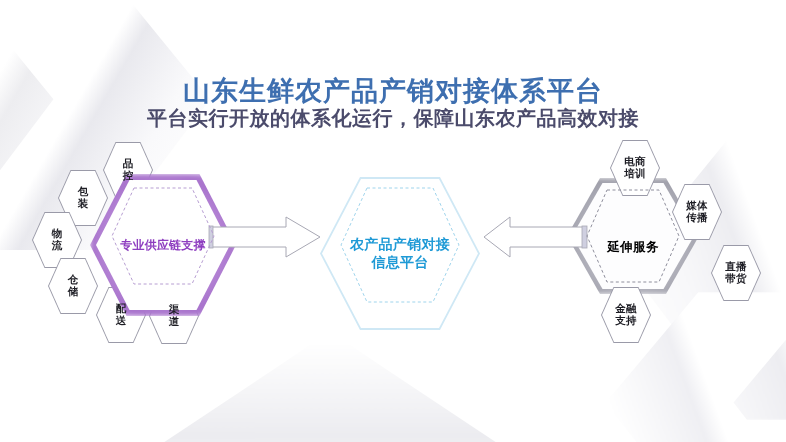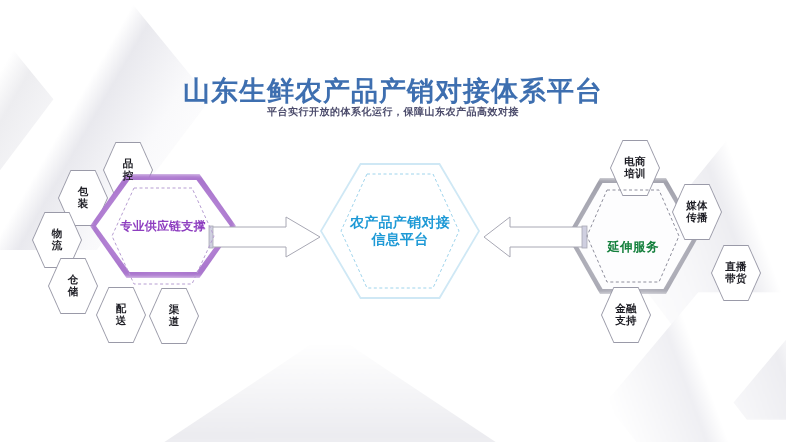--- a/index.html
+++ b/index.html
@@ -92,21 +92,21 @@
     color: #3e6fb0;
     white-space: nowrap;
     margin-top: 33px;
   }
   .subtitle {
     position: absolute;
     left: 0;
     right: 0;
     top: 105px;
     text-align: center;
-    font-size: 10px;
+    font-size: 20px;
     font-weight: bold;
     letter-spacing: 0.5px;
     color: #4b4b6b;
     white-space: nowrap;
   }
 
   
   .hex {
     position: absolute;
     display: flex;
@@ -140,21 +140,21 @@
     line-height: 1.12;
     color: #1d1d24;
     text-align: center;
     white-space: pre-line;
     letter-spacing: 0.2px;
   }
 
   
   .hex-big {
     width: 146px;
-    height: 104px;
+    height: 142px;
   }
   .hex-big .label {
     position: relative;
     z-index: 5;
     text-align: center;
     font-weight: bold;
     line-height: 1.22;
     white-space: pre-line;
   }
 
@@ -211,21 +211,21 @@
     filter: blur(2px);
   }
   #hex-extend .body {
     position: absolute;
     inset: 5px;
     clip-path: polygon(25% 0%, 75% 0%, 100% 50%, 75% 100%, 25% 100%, 0% 50%);
     background: #fdfdfe;
   }
   #hex-extend .label {
     font-size: 12.5px;
-    color: #15803d;
+    color: #000000;
     letter-spacing: 0.4px;
     margin-top: 24px;
   }
 
   .dash-svg {
     position: absolute;
     inset: 0;
     z-index: 4;
     pointer-events: none;
   }
@@ -295,21 +295,21 @@
 
   <div class="hex hex-big" id="hex-supply" style="left:90px; top:174px;">
     <div class="glow"></div>
     <div class="body"></div>
     <svg class="dash-svg" viewBox="0 0 146 124" preserveAspectRatio="none">
       <polygon points="44,14 102,14 124,62 102,110 44,110 22,62" fill="none" stroke="#b79ed2" stroke-width="1" stroke-dasharray="3,2.5"></polygon>
     </svg>
     <div class="label">专业供应链支撑</div>
   </div>
 
-  <div class="hex hex-big" id="hex-platform" style="left:320px; top:163px; width:160px; height:136px;">
+  <div class="hex hex-big" id="hex-platform" style="left:320px; top:177px; width:160px; height:153px;">
     <div class="glow"></div>
     <div class="body"></div>
     <svg class="dash-svg" viewBox="0 0 160 136" preserveAspectRatio="none">
       <polygon points="47,11 113,11 139,68 113,125 47,125 21,68" fill="none" stroke="#9fd4ec" stroke-width="1" stroke-dasharray="3,2.5"></polygon>
     </svg>
     <div class="label">农产品产销对接
 信息平台</div>
   </div>
 
   <div class="hex hex-big" id="hex-extend" style="left:567px; top:178px; width:132px; height:116px;">

